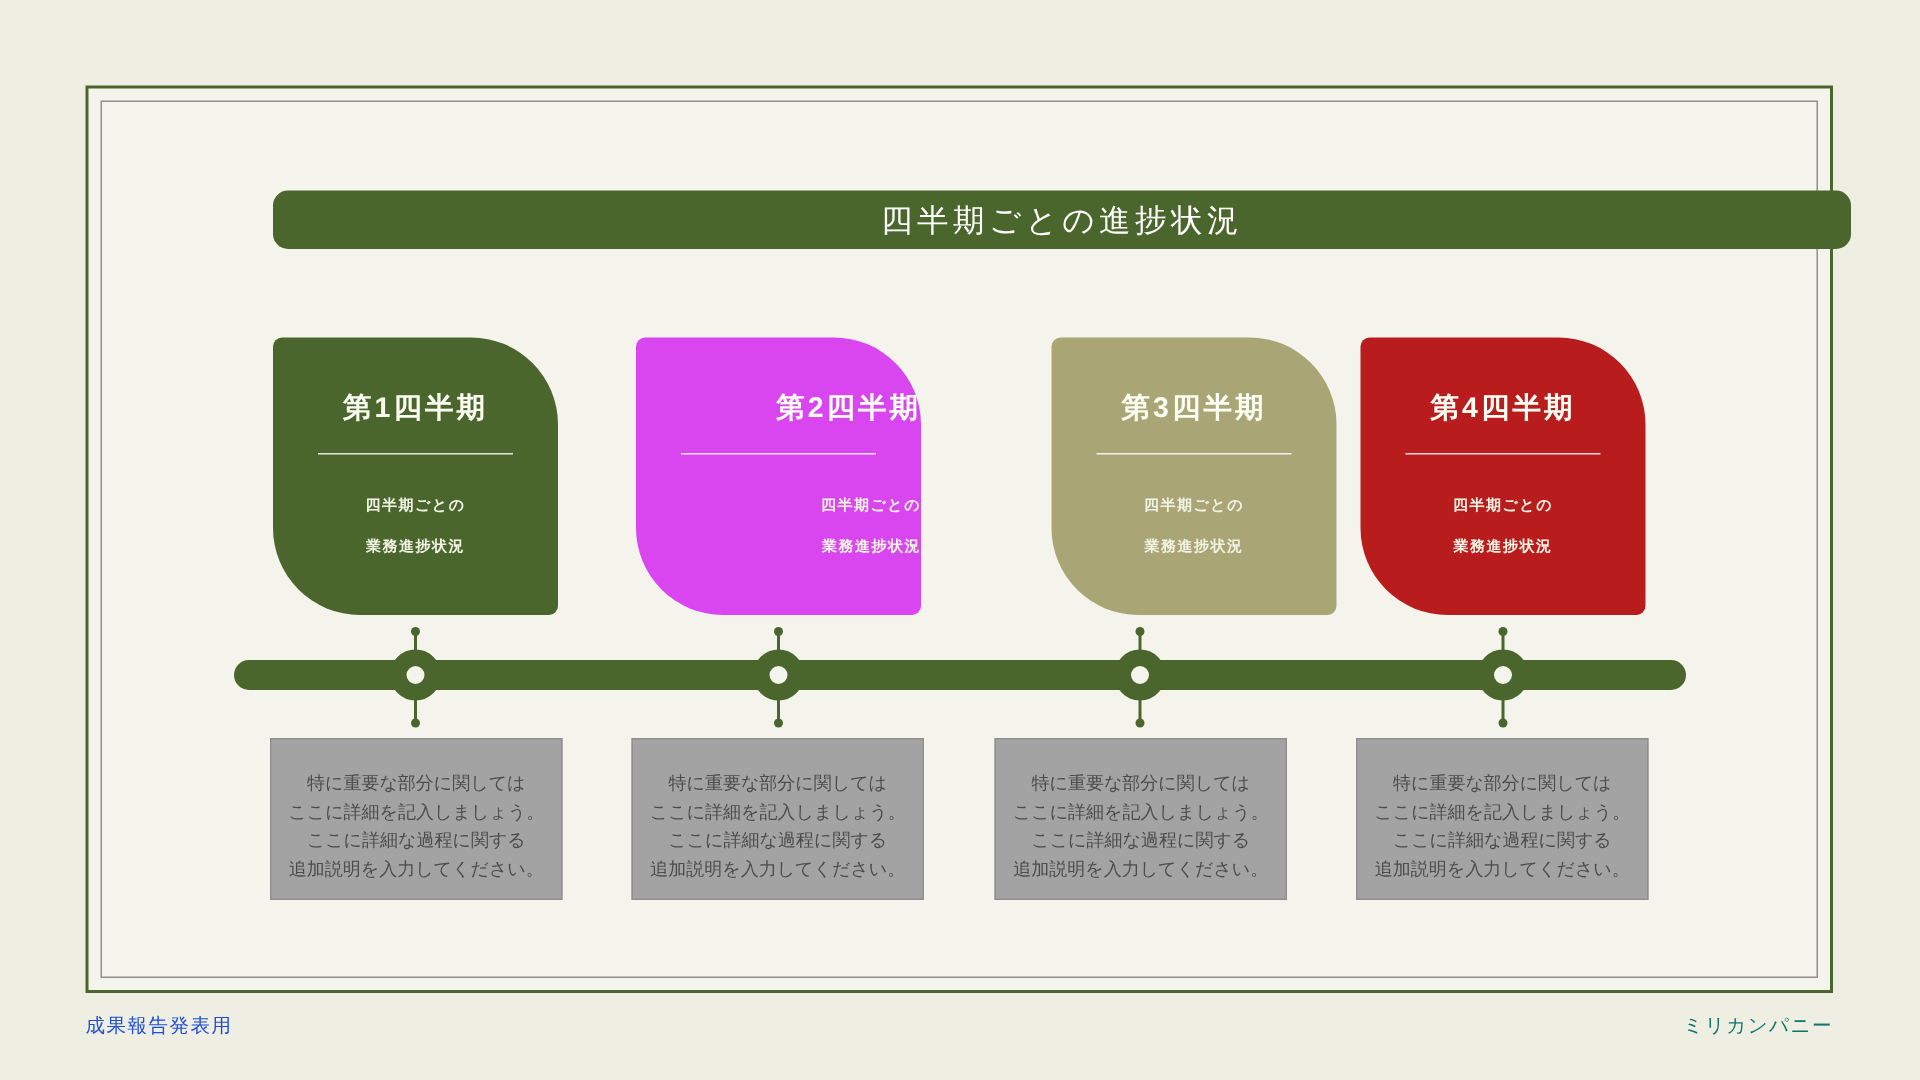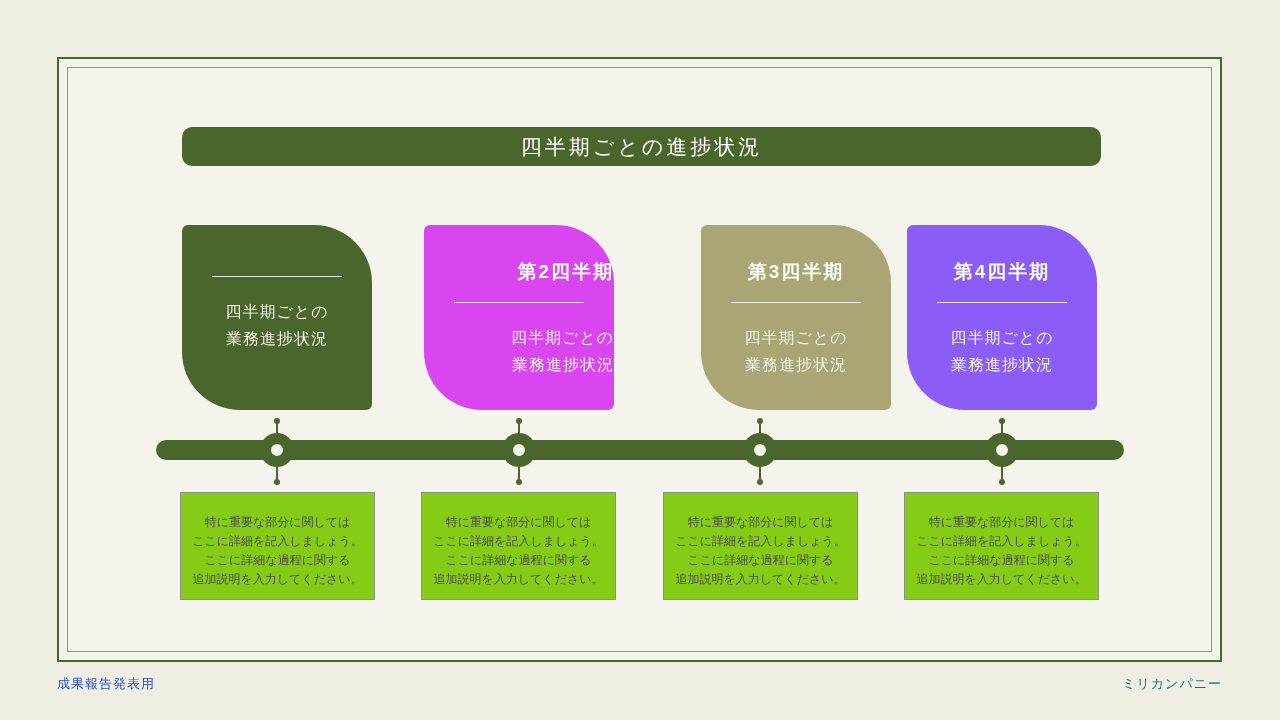--- a/index.html
+++ b/index.html
@@ -10,53 +10,53 @@
   }
   .frame {
     position:absolute; left:57px; top:57px; width:1165px; height:605px;
     box-sizing:border-box; border:2px solid #4b662d; background:#f4f4ec;
   }
   .frame-inner {
     position:absolute; left:8px; top:8px; right:8px; bottom:8px;
     border:1px solid #8f8f8d;
   }
   .banner {
-    position:absolute; left:182px; top:127px; width:919px; height:39px;
+    position:absolute; left:182px; top:127px; width:1052px; height:39px;
     border-radius:10px; background:#4b662d;
     display:flex; align-items:center; justify-content:center;
   }
   .banner-title { color:#ffffff; font-size:21px; letter-spacing:3px; }
 
   .card {
     position:absolute; top:225px; width:190px; height:185px;
     border-radius:6px 58px 6px 58px; background:#4b662d;
     text-align:center; box-sizing:border-box; padding-top:34px;
   }
   .card.q1 { left:182px; }
   .card.q2 { left:424px; }
   .card.q3 { left:701px; }
   .card.q4 { left:907px; }
   .card-title { font-size:19px; font-weight:bold; color:#fcfdf3; letter-spacing:2px; }
   .card-divider { width:130px; height:1px; background:rgba(255,255,255,0.85); margin:17px auto 21px auto; }
-  .card-desc { font-size:16px; line-height:27px; letter-spacing:1px; color:#f0f2e3; }
+  .card-desc { font-size:10px; line-height:27px; letter-spacing:1px; color:#f0f2e3;font-weight:bold; }
 
   .timeline-bar {
     position:absolute; left:156px; top:440px; width:968px; height:20px;
     border-radius:10px; background:#4b662d;
   }
   .node-vline { position:absolute; top:421px; width:2px; height:61px; background:#4b662d; }
   .node-dot   { position:absolute; width:6px; height:6px; border-radius:50%; background:#4b662d; }
   .node-donut {
     position:absolute; top:433px; width:12px; height:12px;
     border:11px solid #4b662d; border-radius:50%; background:#f4f4ec;
   }
 
   .note {
     position:absolute; top:492px; width:195px; height:108px;
-    box-sizing:border-box; background:#84cc16; border:1px solid #8f8f8d;
+    box-sizing:border-box; background:#a3a3a3; border:1px solid #8f8f8d;
     text-align:center; padding-top:20px;
     font-size:12px; line-height:19px; color:#4c4c4c;
   }
   .note.q1 { left:180px; }
   .note.q2 { left:421px; }
   .note.q3 { left:663px; }
   .note.q4 { left:904px; }
 
   .footer-left  { position:absolute; left:57px;  top:675px; font-size:13px; letter-spacing:1px; color:#1d4ed8; }
   .footer-right { position:absolute; right:58px; top:675px; font-size:13px; letter-spacing:1px; color:#0f766e; }
@@ -66,20 +66,21 @@
 
 <div class="frame">
   <div class="frame-inner"></div>
 </div>
 
 <div class="banner" style="background: rgb(75, 102, 45);">
   <span class="banner-title">四半期ごとの進捗状況</span>
 </div>
 
 <div class="card q1" style="background: rgb(75, 102, 45);">
+  <div class="card-title">第1四半期</div>
   <div class="card-divider"></div>
   <div class="card-desc">
     <div>四半期ごとの</div>
     <div>業務進捗状況</div>
   </div>
 </div>
 <div class="card q2" style="background: #d946ef; text-align: right;">
   <div class="card-title">第2四半期</div>
   <div class="card-divider"></div>
   <div class="card-desc">
@@ -88,21 +89,21 @@
   </div>
 </div>
 <div class="card q3" style="background: rgb(170, 165, 117);">
   <div class="card-title">第3四半期</div>
   <div class="card-divider"></div>
   <div class="card-desc">
     <div>四半期ごとの</div>
     <div>業務進捗状況</div>
   </div>
 </div>
-<div class="card q4" style="background: #8b5cf6;">
+<div class="card q4" style="background: #b91c1c;">
   <div class="card-title">第4四半期</div>
   <div class="card-divider"></div>
   <div class="card-desc">
     <div>四半期ごとの</div>
     <div>業務進捗状況</div>
   </div>
 </div>
 
 <div class="timeline-bar" style="background: rgb(75, 102, 45);"></div>
 

